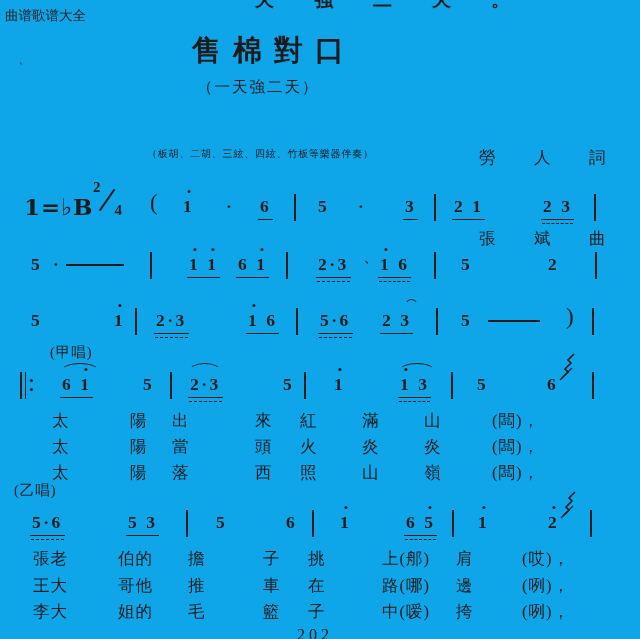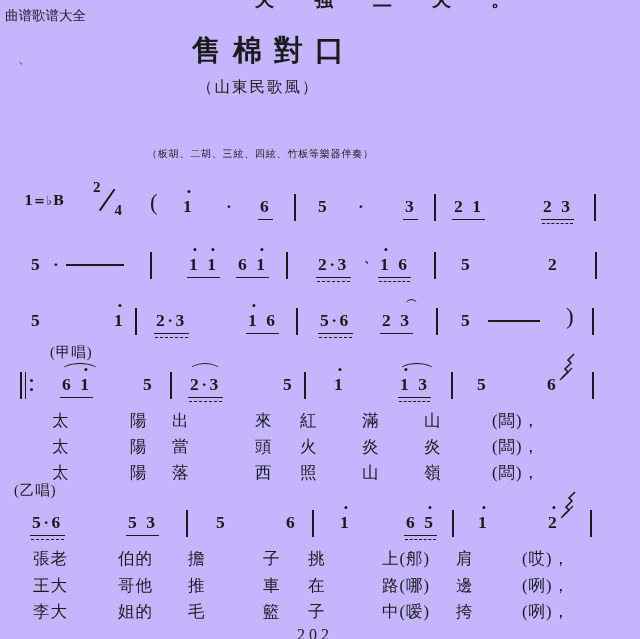--- a/index.html
+++ b/index.html
@@ -1,17 +1,17 @@
 <!DOCTYPE html>
 <html><head>
 <meta charset="utf-8">
 <style>
   :root{ --ink:#1b1b1b; }
   html,body{margin:0;padding:0;background:#fff;}
-  .page{position:relative;width:640px;height:639px;background:#c4b5fd;overflow:hidden;
+  .page{position:relative;width:640px;height:639px;background:#0ea5e9;overflow:hidden;
         color:var(--ink);font-family:"Liberation Serif",serif;}
 
   
   .watermark{position:absolute;left:5px;top:7px;font-family:"Liberation Sans",sans-serif;
              font-size:13.5px;color:#1f1f1f;}
   .top-fragment{position:absolute;left:196px;top:-13px;font-size:19px;font-weight:bold;
                 letter-spacing:40px;white-space:pre;}
   .stray-mark{position:absolute;left:18px;top:50px;font-size:13px;color:#333;}
   .title{position:absolute;left:192px;top:31px;font-size:29px;font-weight:bold;letter-spacing:12px;white-space:pre;font-family:Liberation Serif, serif;}
   .subtitle{position:absolute;left:197px;top:77px;font-size:15.5px;letter-spacing:2px;}
@@ -38,39 +38,43 @@
   .rbar i:first-child{left:0;} .rbar i+i{left:4.5px;}
   .rbar u{position:absolute;left:10px;top:7px;width:3px;height:3px;border-radius:50%;
           background:var(--ink);box-shadow:0 9px 0 var(--ink);text-decoration:none;}
   .dashline{position:absolute;top:18px;height:2px;background:var(--ink);}
   .slur{position:absolute;top:-3px;height:8px;border-top:1.8px solid var(--ink);
         border-left:1px solid transparent;border-right:1px solid transparent;
         border-radius:50% 50% 0 0/100% 100% 0 0;}
   .paren{font-size:23px;top:2px;font-weight:normal;letter-spacing:0;}
   .breath{font-size:13px;top:3px;letter-spacing:0;}
   .gliss{position:absolute;top:-13px;width:30px;height:28px;}
-  .sig{font-size:13px;top:5px;letter-spacing:1px;font-family:"DejaVu Serif","DejaVu Sans",serif;}
+  .sig{font-size:23px;top:5px;letter-spacing:1px;font-family:"DejaVu Serif","DejaVu Sans",serif;}
   .ts{position:absolute;top:-7px;width:30px;height:40px;}
   .ts .tnum{position:absolute;left:1px;top:-2px;font-size:15px;font-weight:bold;}
   .ts .tden{position:absolute;right:0;bottom:2px;font-size:15px;font-weight:bold;}
   .ts .tslash{position:absolute;left:2px;top:18px;width:26px;height:1.7px;background:var(--ink);
               transform:rotate(-55deg);}
 
   
   .lyr{position:absolute;font-size:16.5px;letter-spacing:1px;white-space:pre;color:var(--ink);}
 </style>
 </head>
 <body>
 
 <div class="page">
   <div class="top-fragment">一天強二天。</div>
   <div class="watermark">曲谱歌谱大全</div>
   <div class="stray-mark">、</div>
   <div class="title">售棉對口</div>
-  <div class="subtitle">（山東民歌風）</div>
+  <div class="subtitle">（一天強二天）</div>
+  <div class="credits">
+    <div>勞　人　詞</div>
+    <div>張　斌　曲</div>
+  </div>
   <div class="instrumentation">（板胡、二胡、三絃、四絃、竹板等樂器伴奏）</div>
   <div class="part-label part-a">(甲唱)</div>
   <div class="part-label part-b">(乙唱)</div>
   <div id="score-area">
       <div class="music-line" style="top: 188px;">
         <span class="tok sig" style="left: 24px;">1=♭B</span>
         <span class="ts" style="left: 92px;">
           <span class="tnum">2</span>
           <span class="tslash"></span>
           <span class="tden">4</span>

